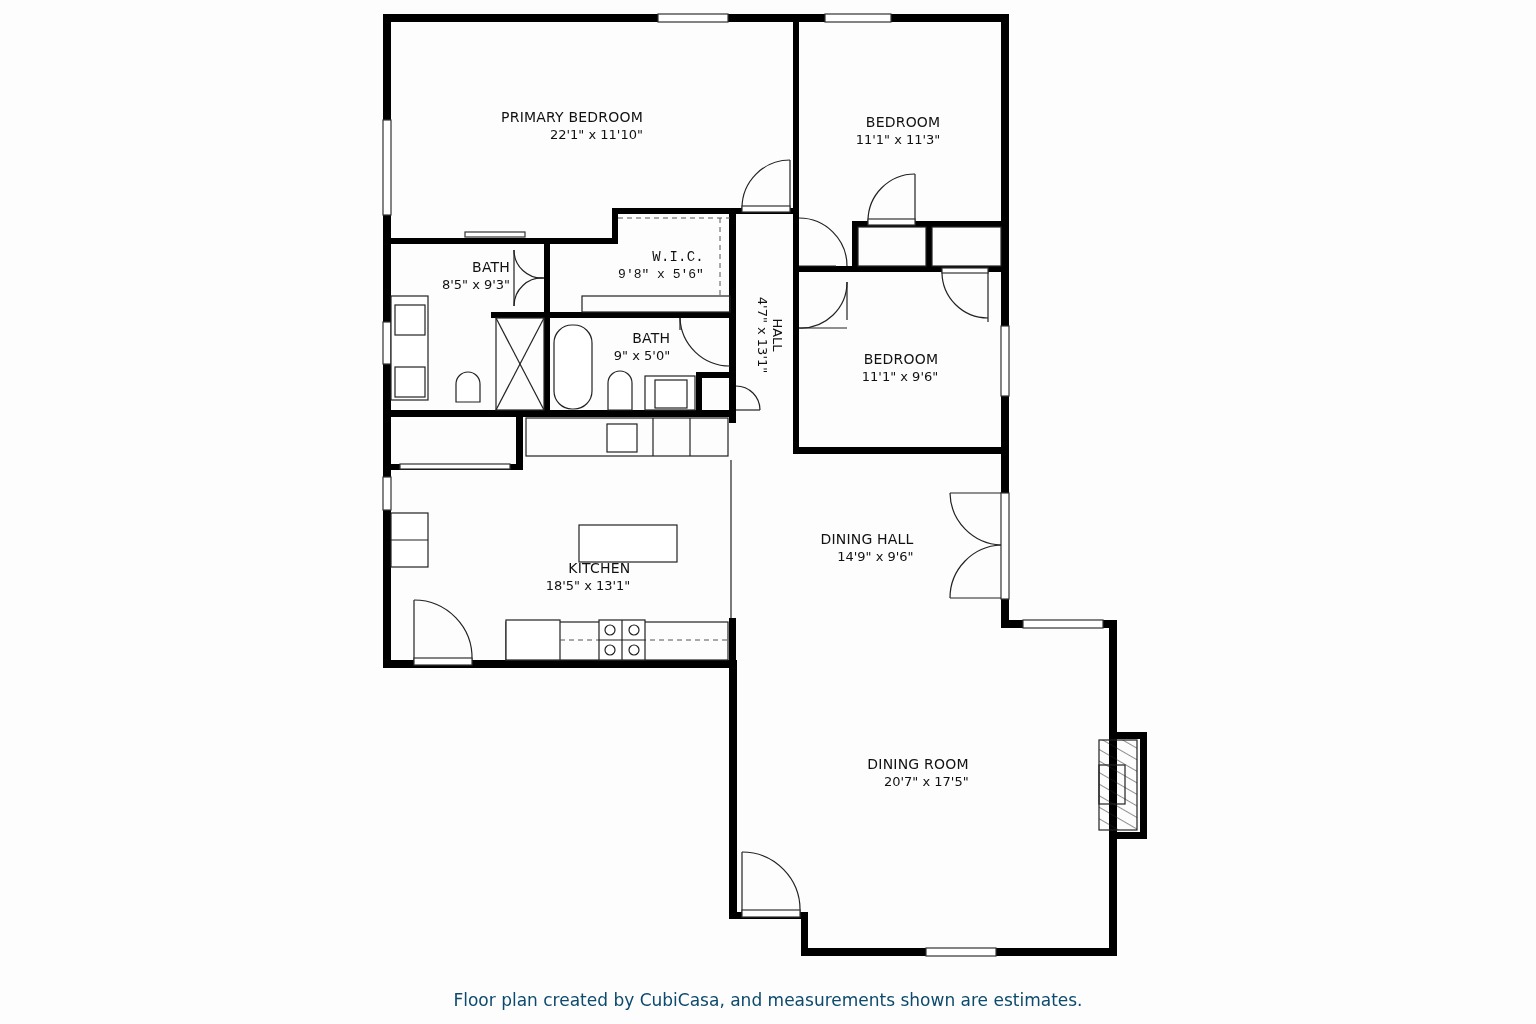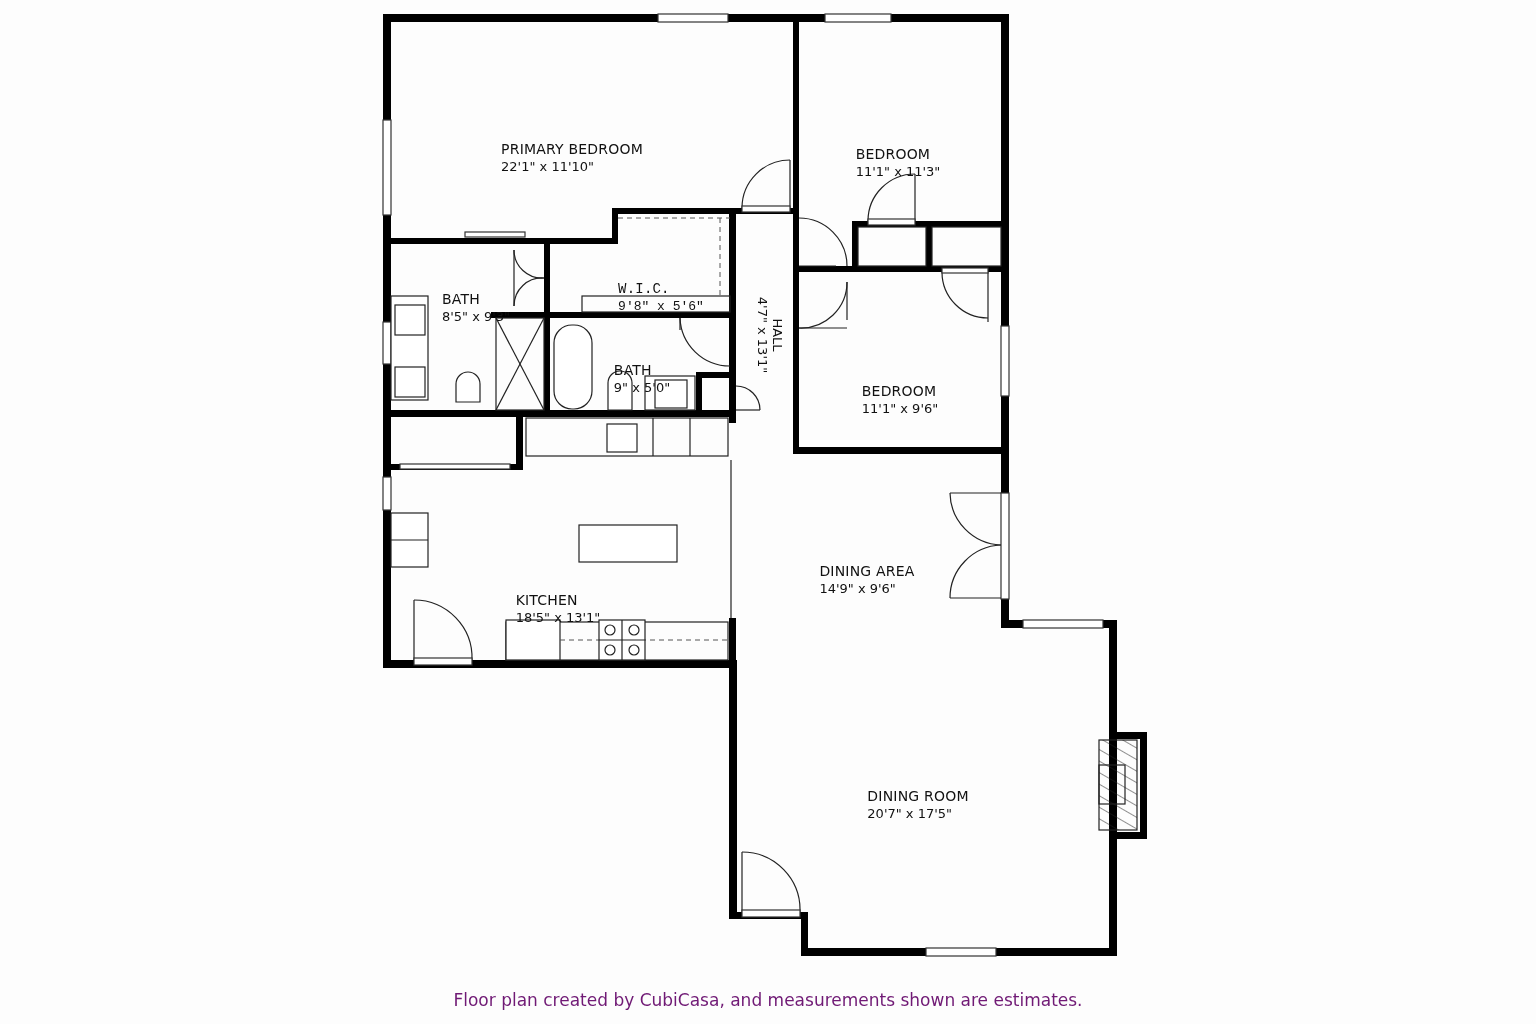--- a/index.html
+++ b/index.html
@@ -3,25 +3,25 @@
 <meta charset="utf-8">
 <style>
   html, body { margin: 0; padding: 0; background: #fdfdfd; }
   body { width: 1536px; height: 1024px; position: relative; overflow: hidden; font-family: "DejaVu Sans", sans-serif; }
   #plan { position: absolute; left: 0; top: 0; width: 1536px; height: 1024px; }
   .wall { fill: #000; }
   .fx { fill: #fff; stroke: #222; stroke-width: 1.2; }
   .fxl { fill: none; stroke: #222; stroke-width: 1.2; }
   .dash { fill: none; stroke: #555; stroke-width: 1; stroke-dasharray: 5 4; }
   .win { fill: #fff; stroke: #333; stroke-width: 1.2; }
-  .lbl { position: absolute; text-align: left; color: #111; font-size: 14px; line-height: 18px; transform: translateX(-50%); white-space: nowrap; margin-top: 32px; }
+  .lbl { position: absolute; text-align: right; color: #111; font-size: 14px; line-height: 18px; transform: translateX(-50%); white-space: nowrap; }
   .lbl .nm { display: block; letter-spacing: 0.2px; }
   .lbl .dm { display: block; font-size: 13px; }
   .hall { position: absolute; left: 770px; top: 335px; transform: translate(-50%,-50%) rotate(90deg); font-size: 13px; line-height: 15px; text-align: center; color:#111; white-space: nowrap; }
-  .caption { position: absolute; left: 0; width: 1536px; top: 990px; text-align: center; font-size: 17px; color: #701a75; font-family: "DejaVu Sans", sans-serif; }
+  .caption { position: absolute; left: 0; width: 1536px; top: 990px; text-align: center; font-size: 17px; color: #0c4a6e; font-family: "DejaVu Sans", sans-serif; }
 </style>
 </head>
 <body>
 
 <svg id="plan" viewBox="0 0 1536 1024" xmlns="http://www.w3.org/2000/svg">
 
   <g>
 
     <rect class="wall" x="383" y="14" width="626" height="8"></rect>
 
@@ -218,26 +218,26 @@
   <span class="dm">9" x 5'0"</span>
 </div>
 <div class="hall">
   <span style="display:block">HALL</span>
   <span style="display:block">4'7" x 13'1"</span>
 </div>
 <div class="lbl" style="left:900px; top:350px;">
   <span class="nm">BEDROOM</span>
   <span class="dm">11'1" x 9'6"</span>
 </div>
-<div class="lbl" style="left:558px; top:559px;">
+<div class="lbl" style="left:588px; top:559px;">
   <span class="nm">KITCHEN</span>
   <span class="dm">18'5" x 13'1"</span>
 </div>
 <div class="lbl" style="left:867px; top:530px;">
-  <span class="nm">DINING AREA</span>
+  <span class="nm">DINING HALL</span>
   <span class="dm">14'9" x 9'6"</span>
 </div>
 <div class="lbl" style="left:918px; top:755px;">
   <span class="nm">DINING ROOM</span>
   <span class="dm">20'7" x 17'5"</span>
 </div>
 
 <div class="caption">Floor plan created by CubiCasa, and measurements shown are estimates.</div>
 
 </body></html>

